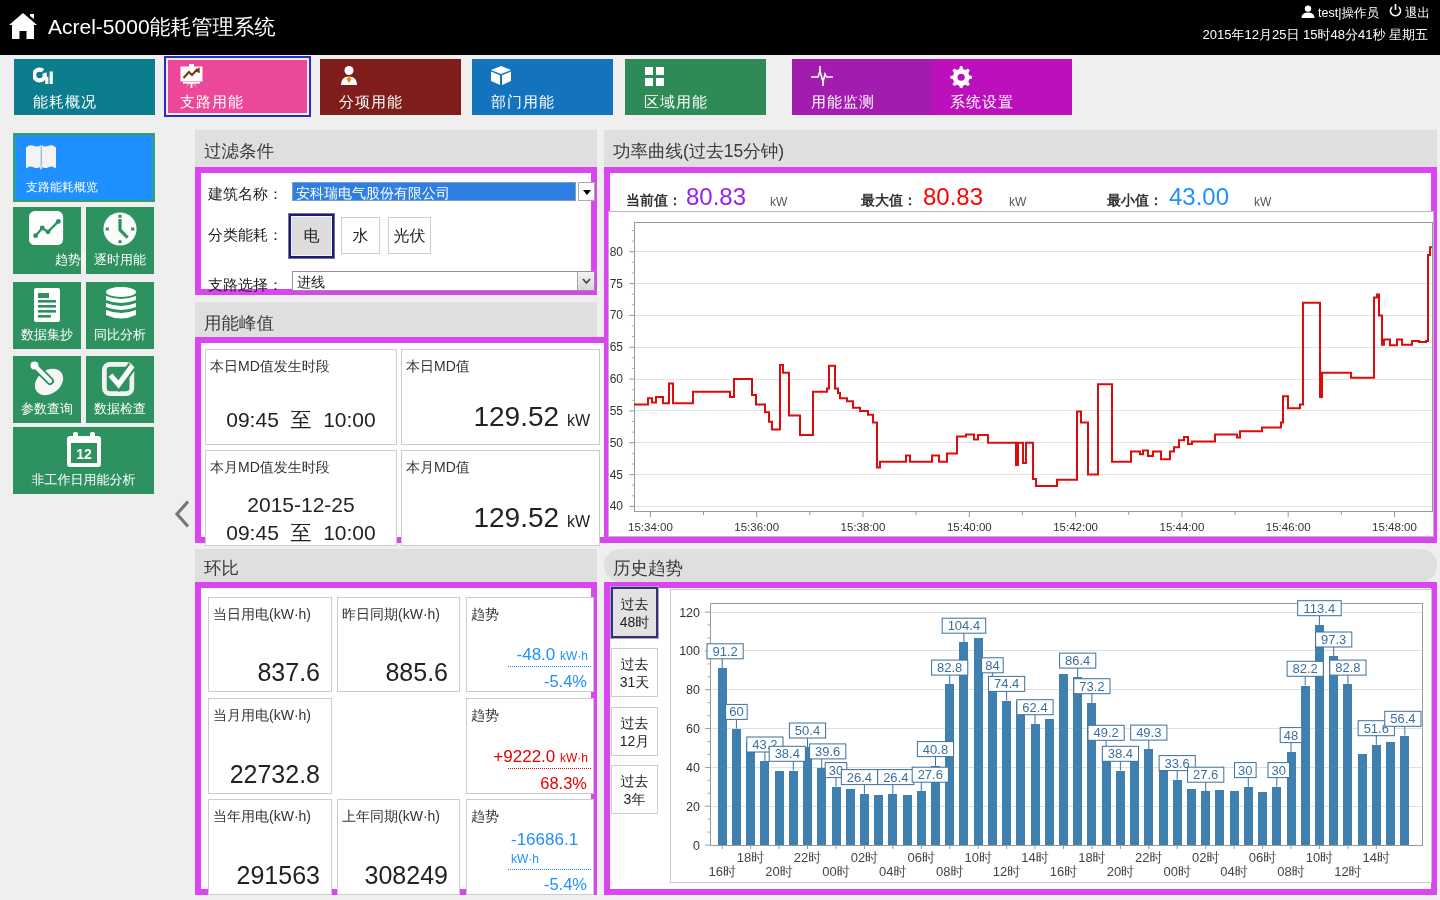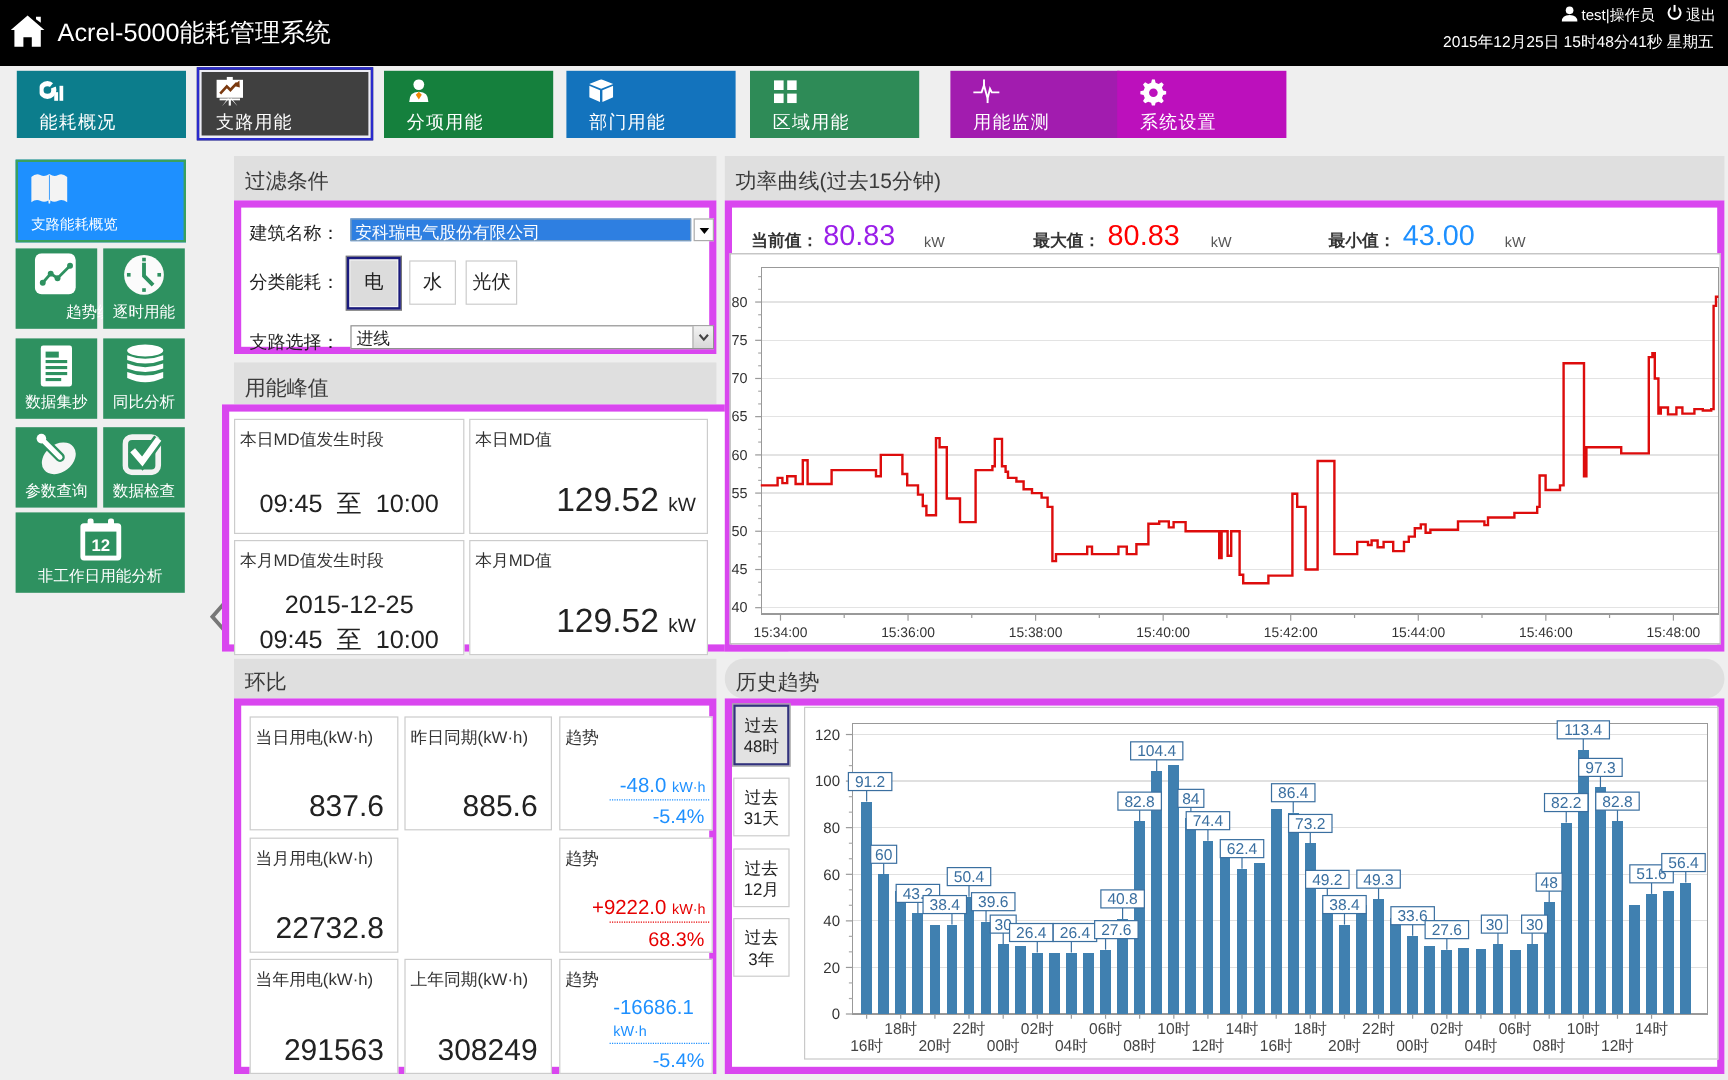--- a/index.html
+++ b/index.html
@@ -40,34 +40,34 @@
 </div>
 <div class="tile" style="left:14px;background:#0c7d8c;">
     <div class="ti"><svg width="20" height="19" viewBox="0 0 20 19" style="">
         <path fill-rule="evenodd" d="M6.5 1.5 A7.5 7.5 0 1 0 6.5 16.5 A7.5 7.5 0 0 0 6.5 1.5 M6.5 5.8 A3.2 3.2 0 1 1 6.5 12.2 A3.2 3.2 0 0 1 6.5 5.8" fill="#fff"></path>
         <path d="M6.5 9 L13 1 L15 5.5 Z" fill="#0c7d8c"></path>
         <rect x="12.2" y="10.8" width="3.2" height="7.2" fill="#fff"></rect>
         <rect x="16.6" y="5.5" width="3.2" height="12.5" fill="#fff"></rect>
       </svg></div>
     <div class="tl">能耗概况</div>
   </div>
-<div class="tile" style="left:164px;top:56px;height:61px;width:147px;background:#404040;border:2px solid #2a2acd;box-shadow:inset 0 0 0 2px #ededf5;">
+<div class="tile" style="left:164px;top:56px;height:61px;width:147px;background:#ec4899;border:2px solid #2a2acd;box-shadow:inset 0 0 0 2px #ededf5;">
 <div class="ti" style="left:14px;top:6px;"><svg width="23" height="25" viewBox="0 0 23 25" style="">
         <rect x="9" y="0" width="5" height="3" fill="#fff"></rect>
         <rect x="0.5" y="2.5" width="22" height="15" fill="#fff"></rect>
         <path d="M3.5 14 L9 8 L12 11 L17.5 5" stroke="#7b3a10" stroke-width="2.2" fill="none"></path>
         <path d="M19.5 3 L19.8 9 L14.5 7.5 Z" fill="#7b3a10"></path>
         <rect x="3" y="18" width="17" height="1.6" fill="#fff"></rect>
         <path d="M5 24.5 L9.8 18 L11 18 Z" fill="#fff"></path>
         <path d="M18 24.5 L13.2 18 L12 18 Z" fill="#fff"></path>
         <rect x="10.6" y="19" width="1.8" height="5" fill="#fff"></rect>
       </svg></div>
     <div class="tl" style="left:14px;top:35px;">支路用能</div>
   </div>
-<div class="tile" style="left:320px;background:#15803d;">
+<div class="tile" style="left:320px;background:#7f1d1d;">
     <div class="ti"><svg width="20" height="19" viewBox="0 0 20 19" style="">
         <circle cx="10" cy="4.5" r="4.5" fill="#fff"></circle>
         <path d="M2 19 Q2 10.5 10 10.5 Q18 10.5 18 19 Z" fill="#fff"></path>
         <path d="M10 10.5 L12.5 13 L10 17 L7.5 13 Z" fill="#f08705"></path>
       </svg></div>
     <div class="tl">分项用能</div>
   </div>
 <div class="tile" style="left:472px;background:#1373bd;">
     <div class="ti"><svg width="20" height="19" viewBox="0 0 20 19" style="">
         <path d="M10 0 L20 4 L10 8 L0 4 Z M0 5.5 L9 9.2 L9 19 L0 15 Z M20 5.5 L11 9.2 L11 19 L20 15 Z" fill="#fff"></path>
@@ -195,21 +195,21 @@
 <div class="abs" style="left:91px;top:98px;width:303px;height:20px;background:#fff;border:1px solid #919191;">
       <span style="position:absolute;left:4px;top:2px;font-size:14px;color:#222;">进线</span>
       <div style="position:absolute;right:0;top:0;width:17px;height:18px;background:linear-gradient(#f2f2f2,#d8d8d8);border-left:1px solid #a5a5a5;"><svg width="17" height="18">
           <path d="M5 7 L8.5 11 L12 7" stroke="#444" stroke-width="1.8" fill="none"></path>
         </svg></div>
     </div>
 </div>
 <div class="panelhdr" style="left:195px;top:302px;width:402px;height:35px;">
     <span>用能峰值</span>
   </div>
-<div class="pc" style="left:185px;top:337px;width:472px;height:206px;">
+<div class="pc" style="left:195px;top:337px;width:472px;height:206px;">
 <div class="card" style="left:4px;top:6px;width:192px;height:96px;">
       <div class="cl">本日MD值发生时段</div>
       <div class="abs" style="left:0;top:56px;width:100%;text-align:center;font-size:21px;color:#222;">09:45&nbsp; 至 &nbsp;10:00</div>
     </div>
 <div class="card" style="left:200px;top:6px;width:199px;height:96px;">
       <div class="cl">本日MD值</div>
       <div class="abs" style="right:9px;bottom:13px;line-height:1;font-size:28px;color:#222;">129.52 <span style="font-size:16px;">kW</span></div>
     </div>
 <div class="card" style="left:4px;top:107px;width:192px;height:96px;">
       <div class="cl">本月MD值发生时段</div>

